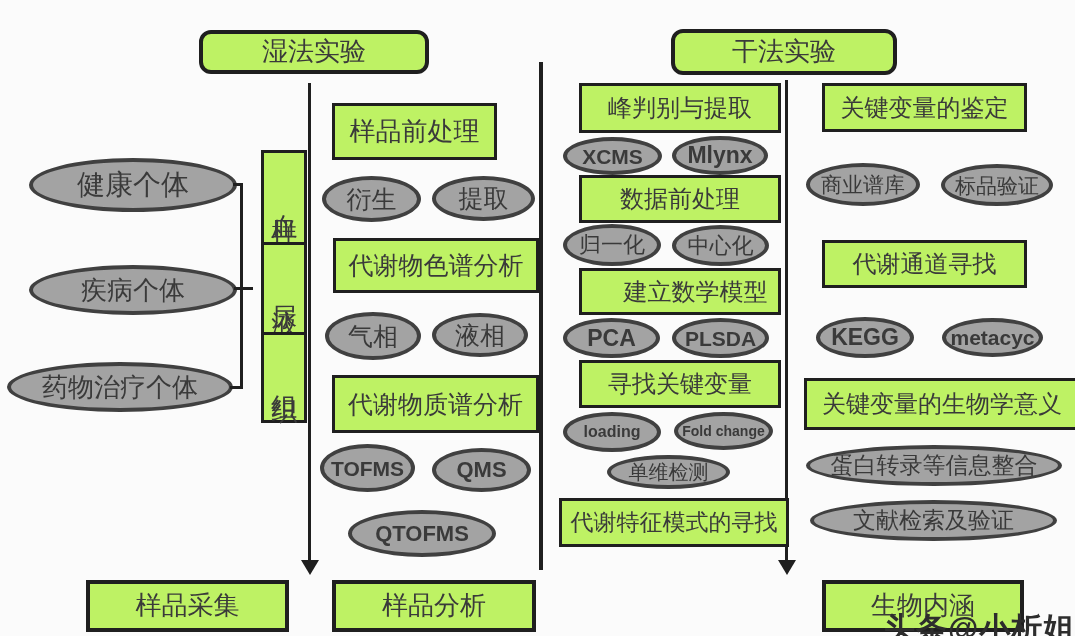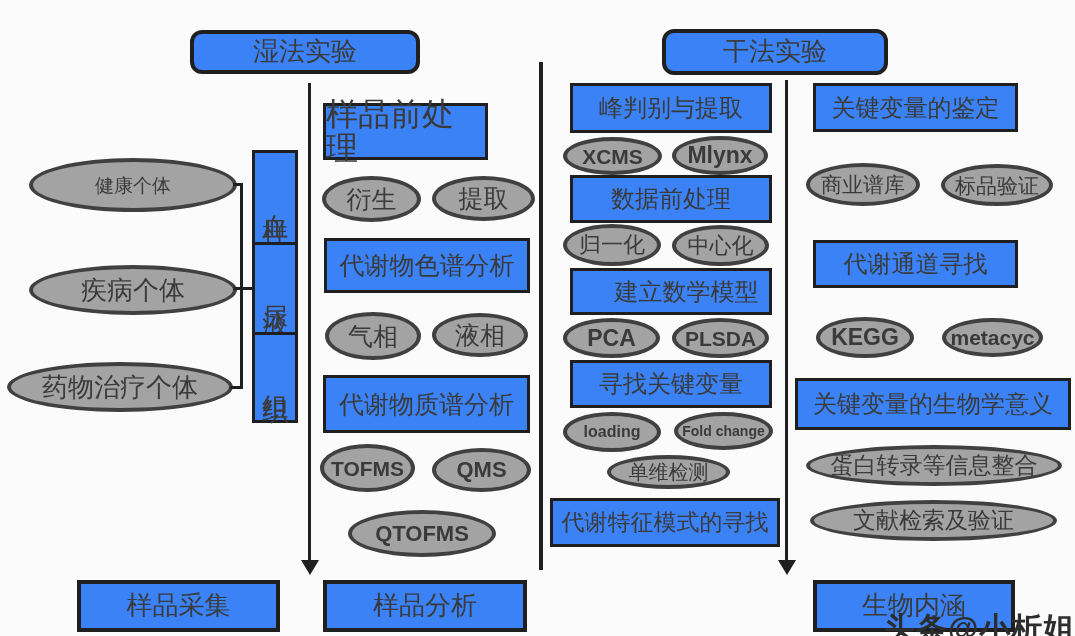--- a/index.html
+++ b/index.html
@@ -4,21 +4,21 @@
 <style>
   html,body { margin:0; padding:0; background:#e9e9e9; }
   #canvas {
     position:relative; width:1075px; height:636px; overflow:hidden;
     background:#fbfbfb; font-family:"Liberation Sans","DejaVu Sans",sans-serif;
     color:#3a3a3a;
   }
   .box {
     position:absolute; box-sizing:border-box; border:3px solid #1f1f1f;
     display:flex; align-items:center; justify-content:center;
-    text-align:left; line-height:1.05; background:#3b82f6;
+    text-align:right; line-height:1.05; background:#bef264;margin-left:9px;
   }
   .thick { border-width:4px; }
   .rounded { border-radius:12px; border-width:4px; }
   .ellipse {
     position:absolute; box-sizing:border-box; border:4px solid #404040;
     border-radius:50%; display:flex; align-items:center; justify-content:center;
     text-align:center; line-height:1; background:#a3a3a3;
   }
   .bold { font-weight:bold; }
   .vline, .hline { position:absolute; background:#1f1f1f; }
@@ -44,34 +44,34 @@
   <div class="box rounded" style="left:662px;top:29px;width:226px;height:46px;font-size:26px;">干法实验</div>
 
   <div class="vline" style="left:539px;top:62px;width:4px;height:508px;"></div>
 
   <div class="vline" style="left:308px;top:83px;width:3px;height:478px;"></div>
   <div class="arrowhead" style="left:301px;top:560px;"></div>
 
   <div class="vline" style="left:785px;top:80px;width:3px;height:481px;"></div>
   <div class="arrowhead" style="left:778px;top:560px;"></div>
 
-  <div class="ellipse" style="left:29px;top:158px;width:208px;height:54px;font-size:19px;">健康个体</div>
+  <div class="ellipse" style="left:29px;top:158px;width:208px;height:54px;font-size:28px;">健康个体</div>
   <div class="ellipse" style="left:7px;top:362px;width:226px;height:50px;font-size:26px;">药物治疗个体</div>
   <div class="ellipse" style="left:29px;top:265px;width:208px;height:50px;font-size:26px;">疾病个体</div>
 
   <div class="vline" style="left:240px;top:183px;width:3px;height:206px;"></div>
   <div class="hline" style="left:233px;top:183px;width:10px;height:3px;"></div>
   <div class="hline" style="left:234px;top:287px;width:19px;height:3px;"></div>
   <div class="hline" style="left:230px;top:386px;width:13px;height:3px;"></div>
 
   <div class="box vtext" style="left:252px;top:150px;width:46px;height:95px;font-size:26px;">血样</div>
   <div class="box vtext" style="left:252px;top:242px;width:46px;height:93px;font-size:26px;">尿液</div>
   <div class="box vtext" style="left:252px;top:332px;width:46px;height:91px;font-size:26px;">组织</div>
 
-  <div class="box" style="left:323px;top:103px;width:165px;height:57px;font-size:32px;">样品前处理</div>
+  <div class="box" style="left:323px;top:103px;width:165px;height:57px;font-size:26px;">样品前处理</div>
   <div class="ellipse" style="left:322px;top:176px;width:99px;height:46px;font-size:25px;">衍生</div>
   <div class="ellipse" style="left:432px;top:176px;width:103px;height:45px;font-size:25px;">提取</div>
 
   <div class="box" style="left:324px;top:238px;width:206px;height:55px;font-size:25px;">代谢物色谱分析</div>
   <div class="ellipse" style="left:325px;top:312px;width:96px;height:48px;font-size:25px;">气相</div>
   <div class="ellipse" style="left:432px;top:313px;width:96px;height:44px;font-size:25px;">液相</div>
 
   <div class="box" style="left:323px;top:375px;width:207px;height:58px;font-size:25px;">代谢物质谱分析</div>
   <div class="ellipse bold" style="left:320px;top:444px;width:95px;height:48px;font-size:21px;">TOFMS</div>
   <div class="ellipse bold" style="left:432px;top:448px;width:99px;height:44px;font-size:22px;">QMS</div>

